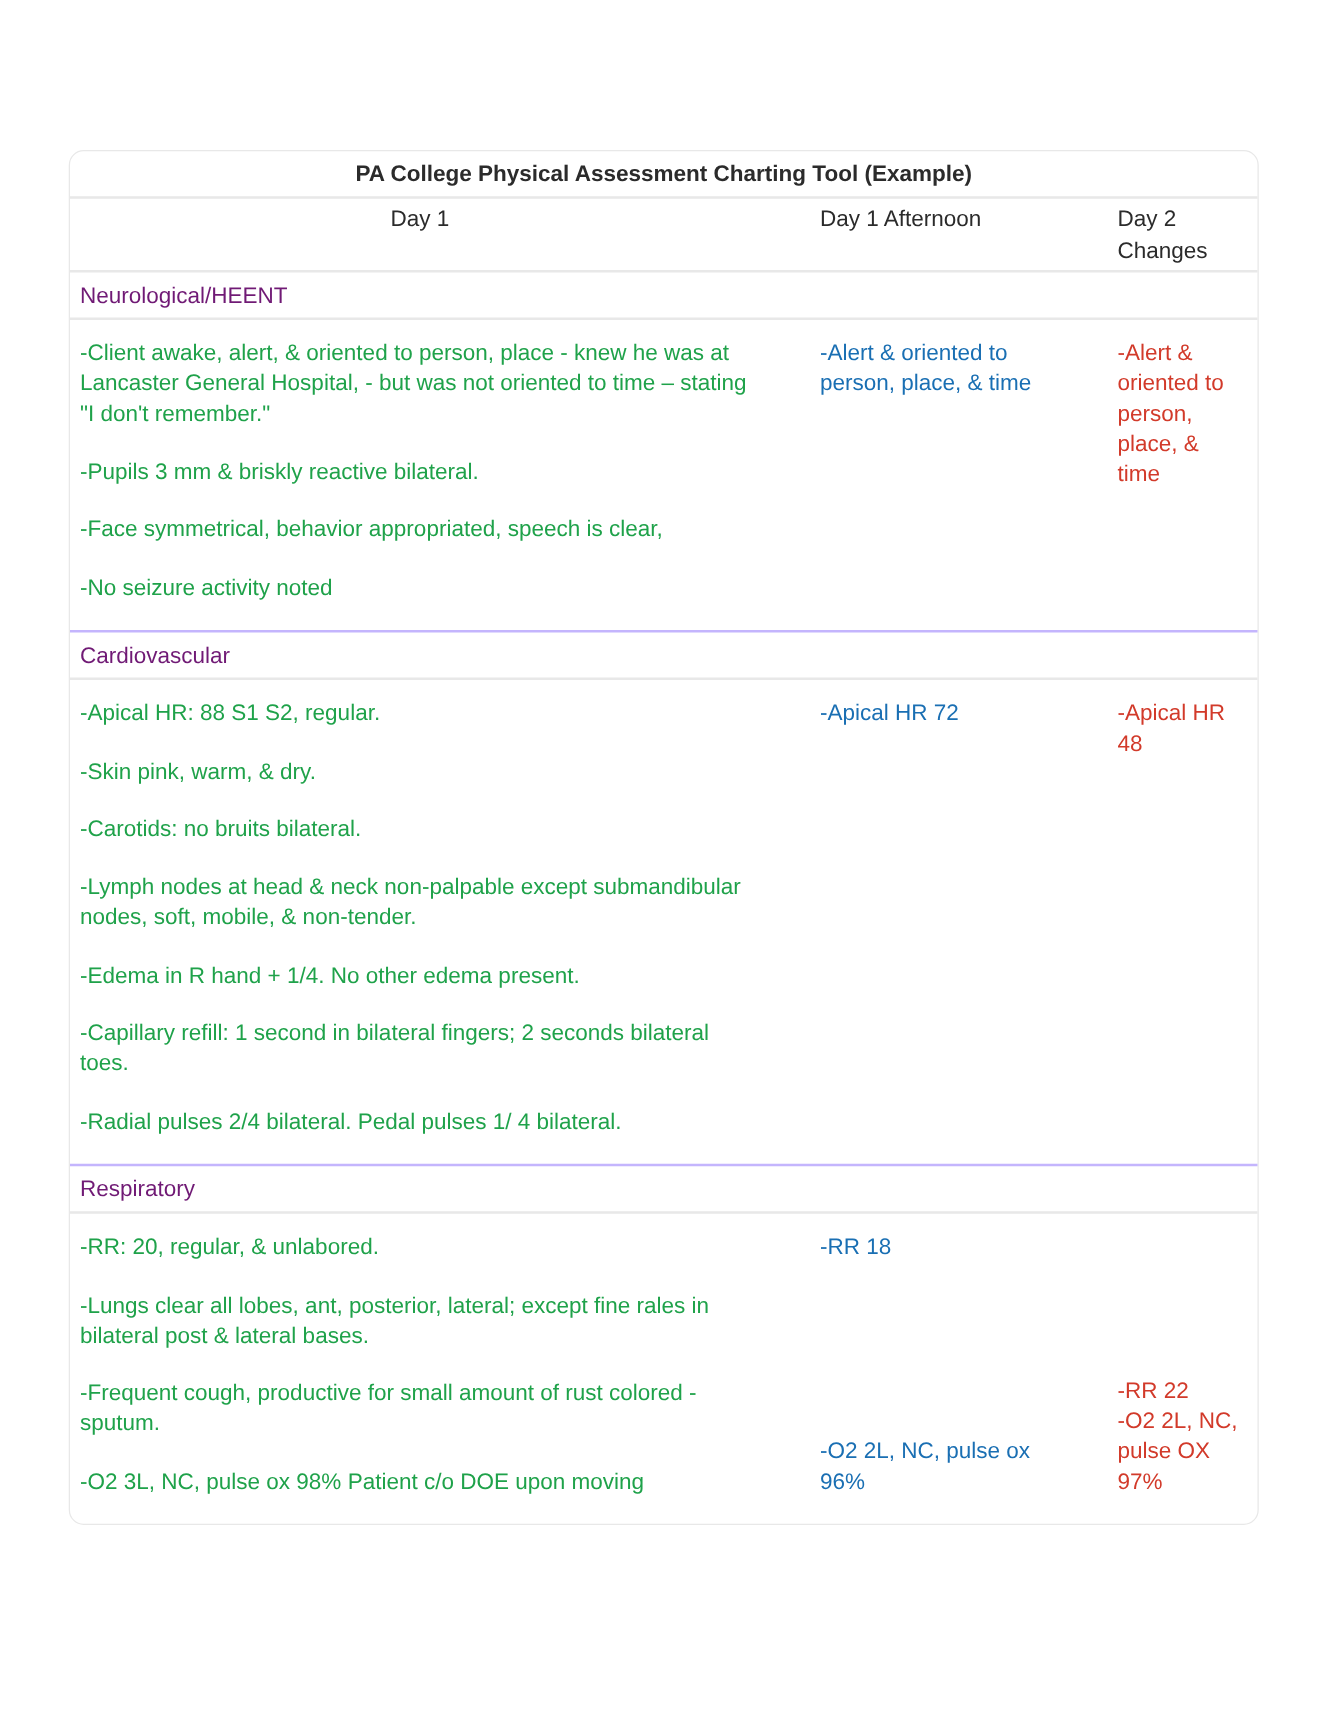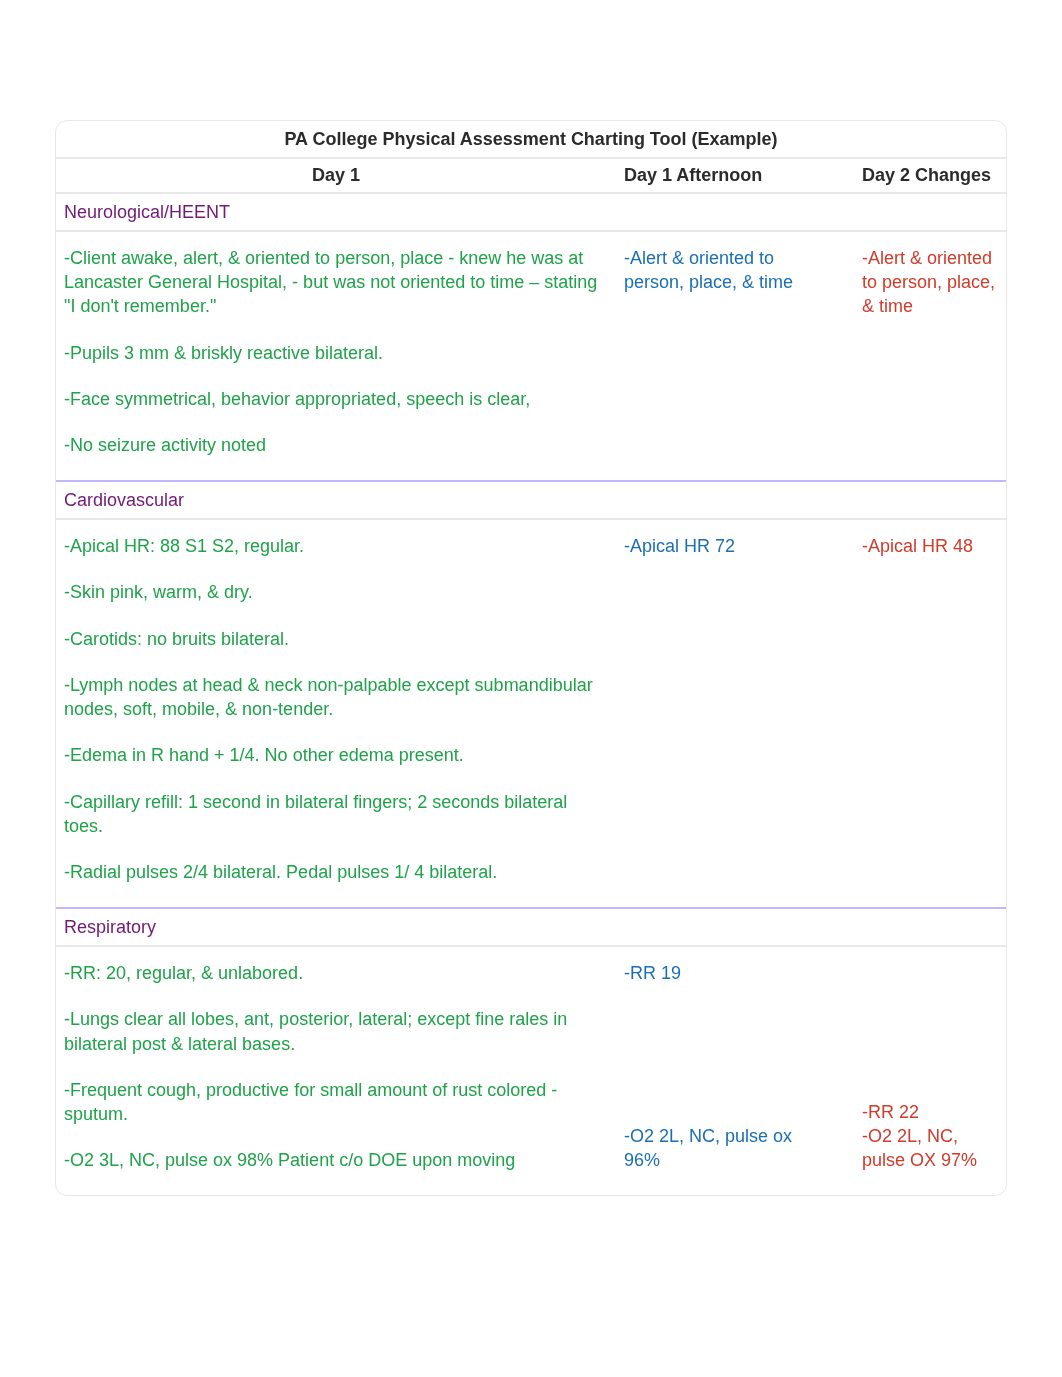--- a/index.html
+++ b/index.html
@@ -23,24 +23,24 @@
     font-weight: 700;
     padding: 6px 8px;
     border-bottom: 2px solid #e8e8e8;
   }
   .head-row {
     display: flex;
     border-bottom: 2px solid #e8e8e8;
   }
   .head-row > div {
     padding: 4px 8px;
-    font-weight: 700;
+    font-weight: 400;
   }
   .col1 { flex: 0 0 560px; }
-  .col2 { flex: 0 0 190px; }
+  .col2 { flex: 0 0 190px; margin-left: 32px; }
   .col3 { flex: 1 1 auto; margin-left: 48px; }
   .head-row .col1 { text-align: center; }
   .section-label {
     padding: 6px 8px;
     border-bottom: 2px solid #e8e8e8;
     font-weight: 400;
     color: #701a75;
   }
   .section-body {
     display: flex;
@@ -110,21 +110,21 @@
 
   <div class="section-label">Respiratory</div>
   <div class="section-body">
     <div class="col1">
       <div class="entry green">-RR: 20, regular, &amp; unlabored.</div>
       <div class="entry green">-Lungs clear all lobes, ant, posterior, lateral; except fine rales in bilateral post &amp; lateral bases.</div>
       <div class="entry green">-Frequent cough, productive for small amount of rust colored -sputum.</div>
       <div class="entry green">-O2 3L, NC, pulse ox 98% Patient c/o DOE upon moving</div>
     </div>
     <div class="col2" style="display:flex;flex-direction:column;justify-content:space-between;">
-      <div class="blue">-RR 19</div>
+      <div class="blue">-RR 18</div>
       <div class="blue">-O2 2L, NC, pulse ox 96%</div>
     </div>
     <div class="col3" style="display:flex;flex-direction:column;justify-content:flex-end;">
       <div class="red">-RR 22</div>
       <div class="red">-O2 2L, NC, pulse OX 97%</div>
     </div>
   </div>
 
 </div>
 

